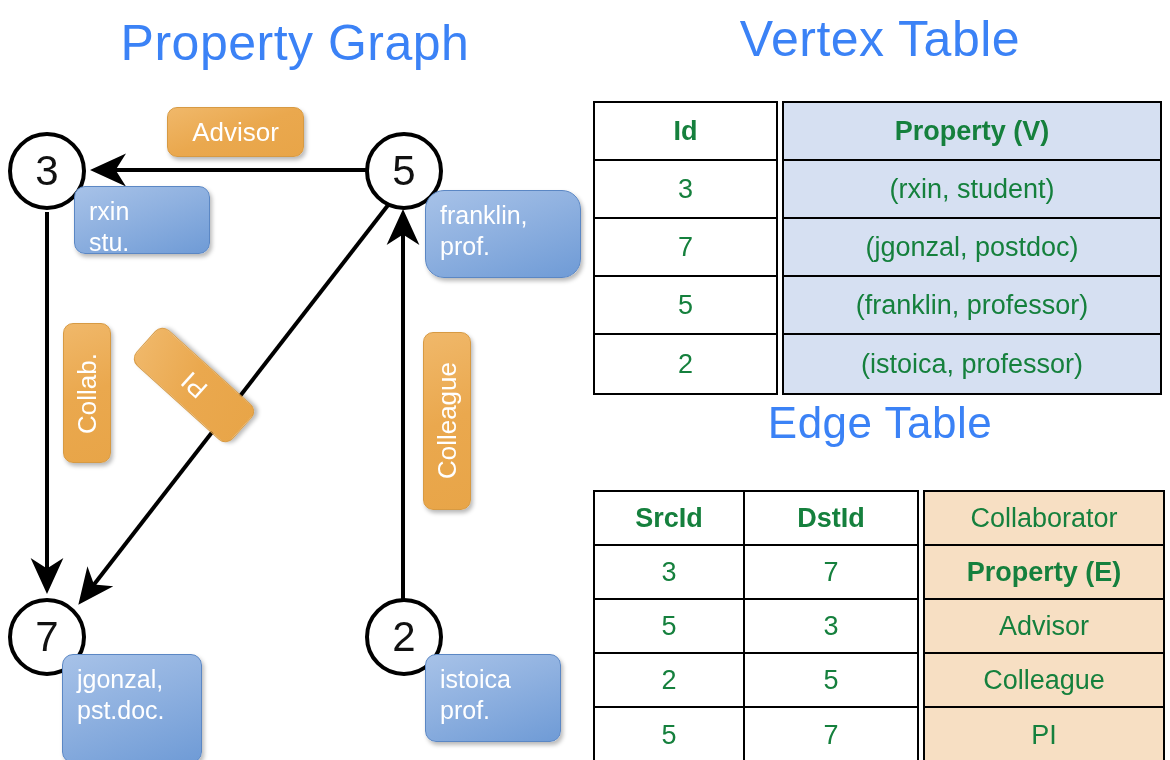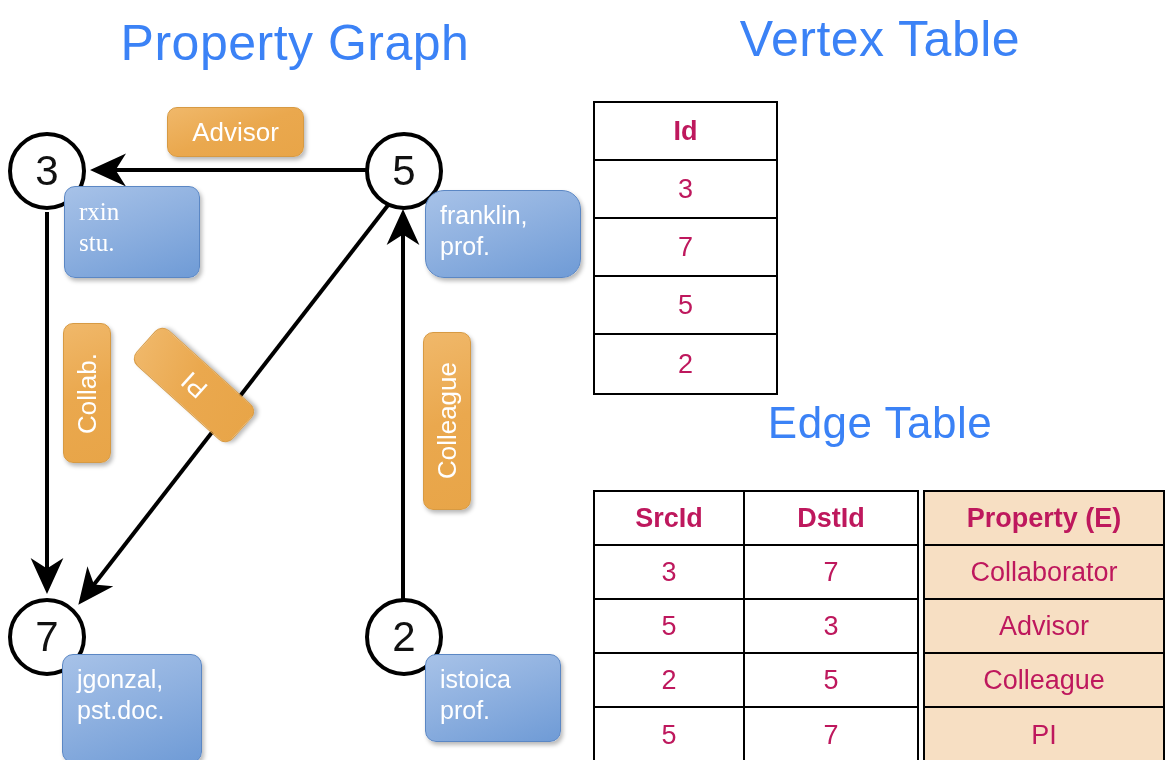--- a/index.html
+++ b/index.html
@@ -121,21 +121,21 @@
     border: 2px solid #000;
     box-sizing: border-box;
   }
   .tcell {
     box-sizing: border-box;
     display: flex;
     align-items: center;
     justify-content: center;
     font-size: 27px;
     font-weight: 300;
-    color: #be185d;
+    color: #15803d;
     border-bottom: 2px solid #000;
     white-space: nowrap;
     font-family: "Liberation Sans", sans-serif;
   }
   .tcell:last-child { border-bottom: none; }
   .tcell.head { font-weight: bold; font-size: 27px; }
   .col-white .tcell { background: #ffffff; }
   .col-blue  .tcell { background: #d6e0f2; }
   .col-peach .tcell { background: #f7dfc3; }
 
@@ -188,21 +188,21 @@
   </div>
 
   <div class="node-circle" style="left:8px;  top:598px;">
     <span>7</span>
   </div>
 
   <div class="node-circle" style="left:365px; top:598px;">
     <span>2</span>
   </div>
 
-  <div class="prop-box" style="left:64px; top:186px; width:136px; height:92px;font-family:Liberation Serif, serif;">
+  <div class="prop-box" style="left:74px; top:186px; width:136px; height:68px;">
     <span>rxin</span>
     <span>stu.</span>
   </div>
 
   <div class="prop-box" style="left:425px; top:190px; width:156px; height:88px;border-radius:19px;">
     <span>franklin,</span>
     <span>prof.</span>
   </div>
 
   <div class="prop-box" style="left:62px; top:654px; width:140px; height:109px;">
@@ -233,37 +233,44 @@
 </div>
 
 <div class="tbl" id="vertex-table">
   <div class="tcol col-white col-id">
     <div class="tcell head">Id</div>
     <div class="tcell">3</div>
     <div class="tcell">7</div>
     <div class="tcell">5</div>
     <div class="tcell">2</div>
   </div>
+  <div class="tcol col-blue col-prop">
+    <div class="tcell head">Property (V)</div>
+    <div class="tcell">(rxin, student)</div>
+    <div class="tcell">(jgonzal, postdoc)</div>
+    <div class="tcell">(franklin, professor)</div>
+    <div class="tcell">(istoica, professor)</div>
+  </div>
 </div>
 
 <div class="tbl" id="edge-table">
   <div class="tcol col-white col-src">
     <div class="tcell head">SrcId</div>
     <div class="tcell">3</div>
     <div class="tcell">5</div>
     <div class="tcell">2</div>
     <div class="tcell">5</div>
   </div>
   <div class="tcol col-white col-dst">
     <div class="tcell head">DstId</div>
     <div class="tcell">7</div>
     <div class="tcell">3</div>
     <div class="tcell">5</div>
     <div class="tcell">7</div>
   </div>
   <div class="tcol col-peach col-prop">
+    <div class="tcell">Collaborator</div>
     <div class="tcell head">Property (E)</div>
-    <div class="tcell">Collaborator</div>
     <div class="tcell">Advisor</div>
     <div class="tcell">Colleague</div>
     <div class="tcell">PI</div>
   </div>
 </div>
 
 </body></html>

